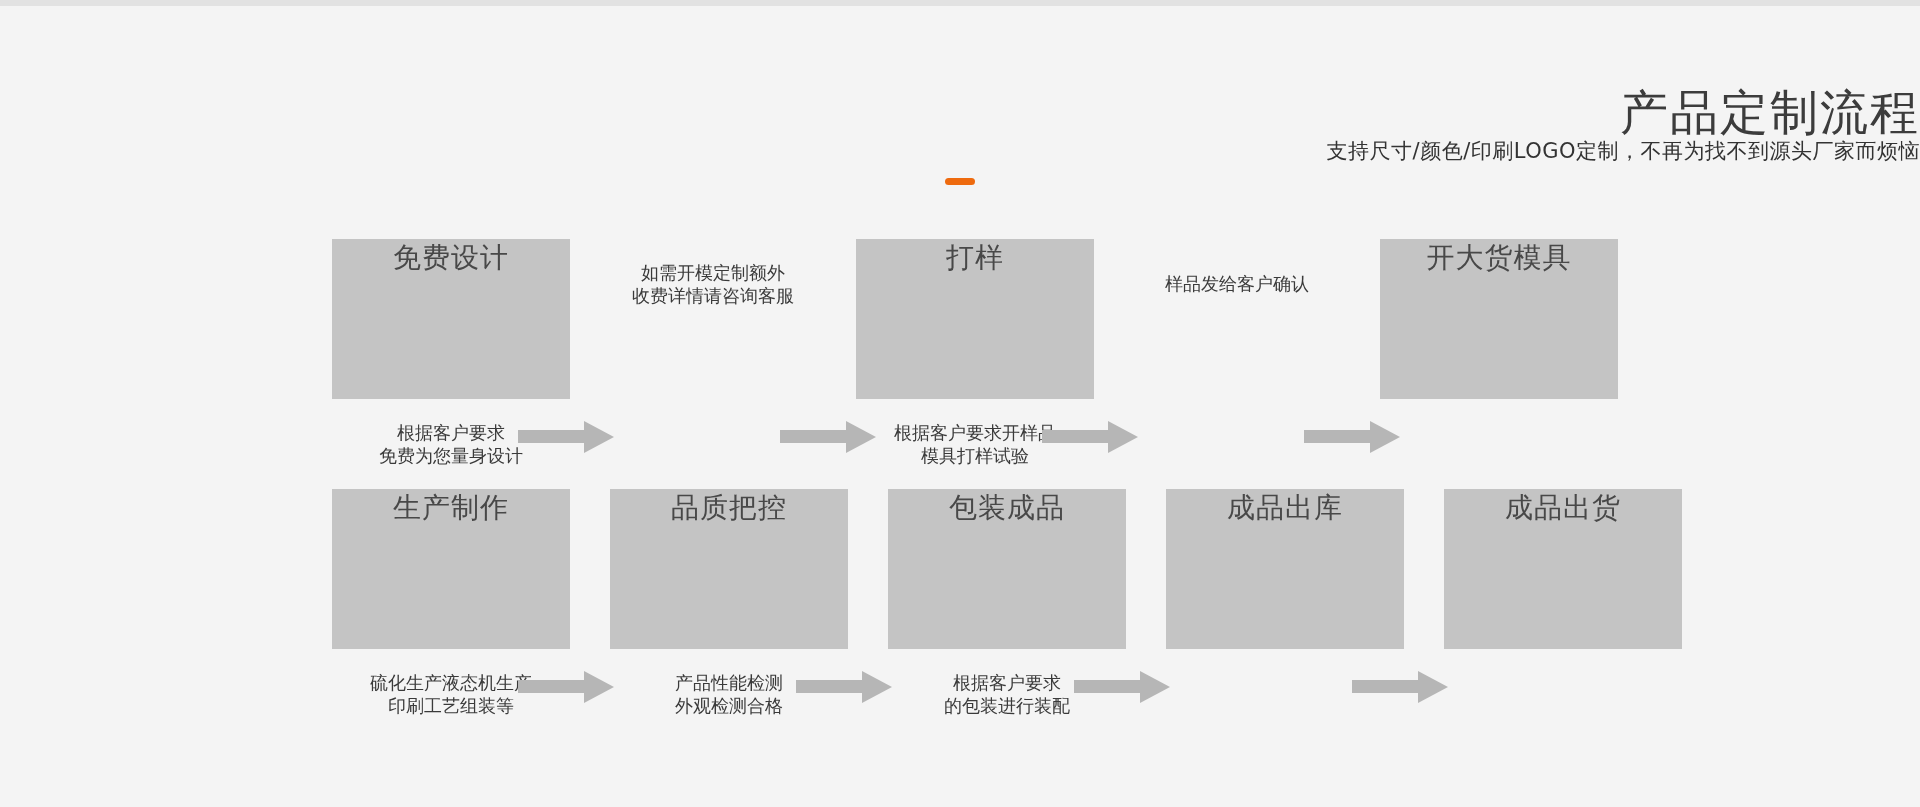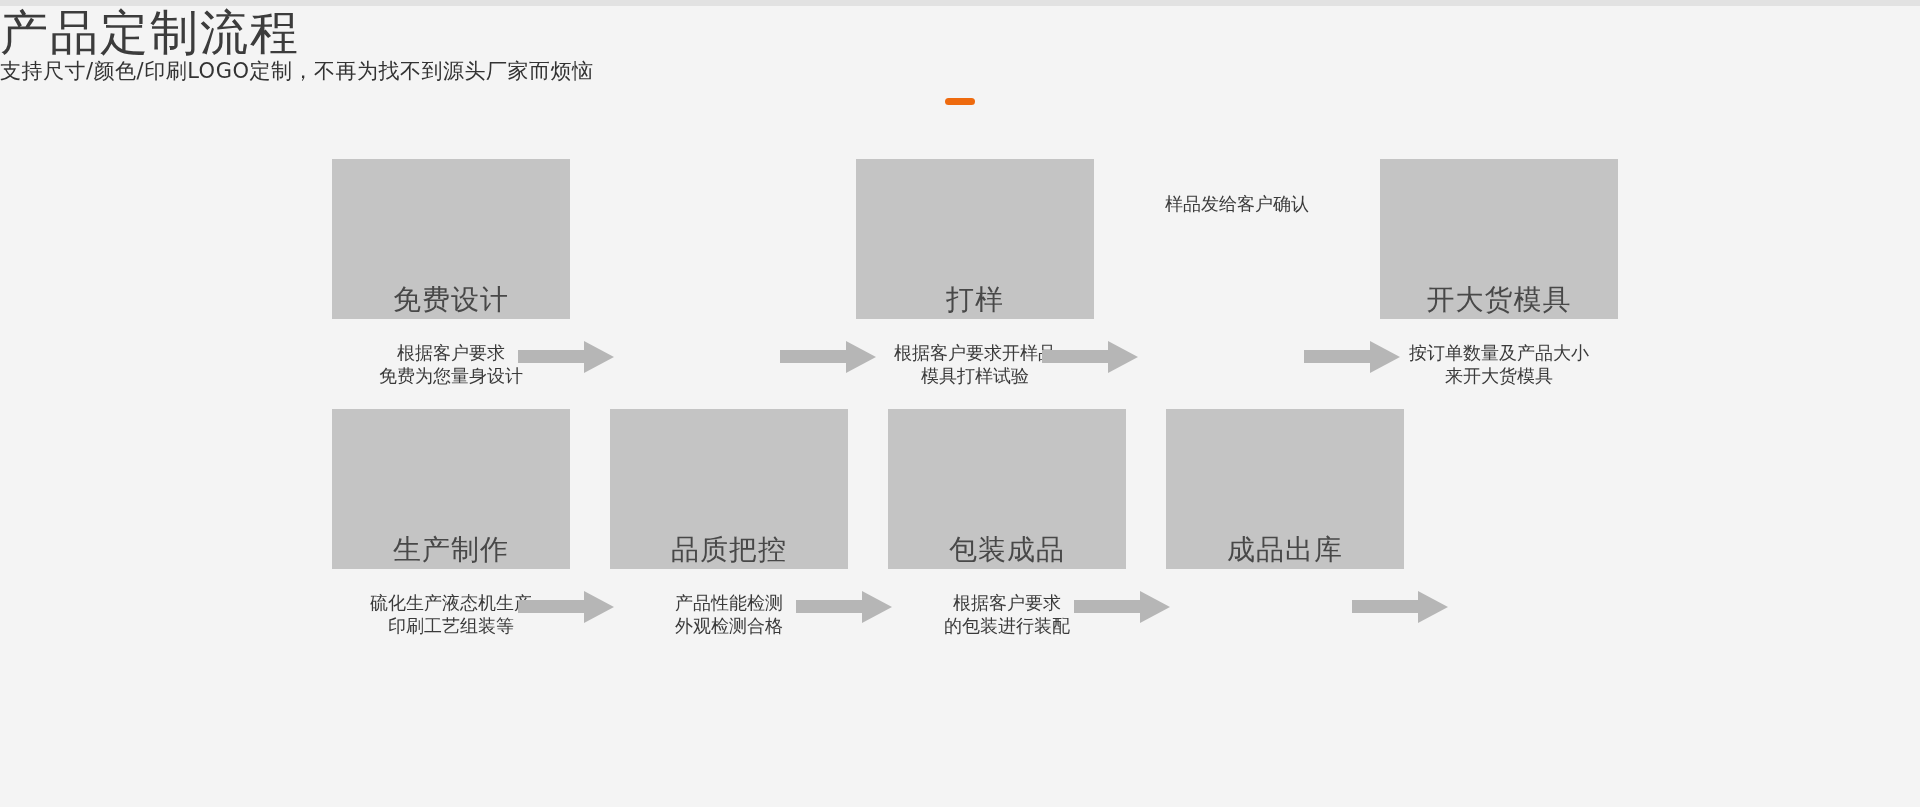--- a/index.html
+++ b/index.html
@@ -15,21 +15,21 @@
   }
   * { margin: 0; padding: 0; box-sizing: border-box; }
   html, body {
     width: 1920px; height: 807px;
     background: var(--page-bg);
     font-family: "DejaVu Sans", "Liberation Sans", sans-serif;
     overflow: hidden;
   }
   .top-strip { width: 100%; height: 6px; background: var(--strip); }
 
-  .header { text-align: left; }
+  .header { text-align: right; padding-top: 80px; }
   .title {
     font-size: 48px; line-height: 1.1; font-weight: 400;
     letter-spacing: 2px; color: var(--title-color);
   }
   .subtitle {
     margin-top: 0; font-size: 21px; line-height: 1.2;
     color: var(--subtitle-color); letter-spacing: 0.5px;
   }
   .divider {
     width: 30px; height: 7px; border-radius: 4px;
@@ -39,21 +39,21 @@
   .process {
     width: 1286px; margin: 54px auto 0;
     position: relative; left: 15px;
   }
   .row { display: flex; gap: 24px; }
   .row + .row { margin-top: 22px; gap: 40px; }
 
   .step { position: relative; width: 238px; flex: 0 0 238px; }
   .box {
     height: 160px; background: var(--box-bg);
-    display: flex; align-items: flex-end; justify-content: center;
+    display: flex; align-items: flex-start; justify-content: center;
   }
   .box-title { font-size: 28px; color: var(--box-title); letter-spacing: 1px; }
   .desc {
     margin-top: 22px; height: 46px;
     display: flex; flex-direction: column; justify-content: center;
     text-align: center; font-size: 18px; line-height: 23px;
     color: var(--desc);
   }
 
   .arrow {
@@ -89,20 +89,24 @@
         <div class="desc">
           <div class="desc-line">根据客户要求</div>
           <div class="desc-line">免费为您量身设计</div>
         </div>
         <div class="arrow">
           <div class="arrow-bar"></div>
           <div class="arrow-head"></div>
         </div>
       </div>
       <div class="step">
+        <div class="desc">
+          <div class="desc-line">如需开模定制额外</div>
+          <div class="desc-line">收费详情请咨询客服</div>
+        </div>
         <div class="arrow">
           <div class="arrow-bar"></div>
           <div class="arrow-head"></div>
         </div>
       </div>
       <div class="step">
         <div class="box">
           <div class="box-title">打样</div>
         </div>
         <div class="desc">
@@ -119,24 +123,20 @@
           <div class="desc-line">样品发给客户确认</div>
         </div>
         <div class="arrow">
           <div class="arrow-bar"></div>
           <div class="arrow-head"></div>
         </div>
       </div>
       <div class="step">
         <div class="box">
           <div class="box-title">开大货模具</div>
-        </div>
-        <div class="desc">
-          <div class="desc-line">按订单数量及产品大小</div>
-          <div class="desc-line">来开大货模具</div>
         </div>
       </div>
     </div>
     <div class="row">
       <div class="step">
         <div class="box">
           <div class="box-title">生产制作</div>
         </div>
         <div class="desc">
           <div class="desc-line">硫化生产液态机生产</div>
@@ -176,15 +176,18 @@
       <div class="step">
         <div class="box">
           <div class="box-title">成品出库</div>
         </div>
         <div class="arrow">
           <div class="arrow-bar"></div>
           <div class="arrow-head"></div>
         </div>
       </div>
       <div class="step">
+        <div class="box">
+          <div class="box-title">成品出货</div>
+        </div>
       </div>
     </div>
   </div>
 
 </body></html>

